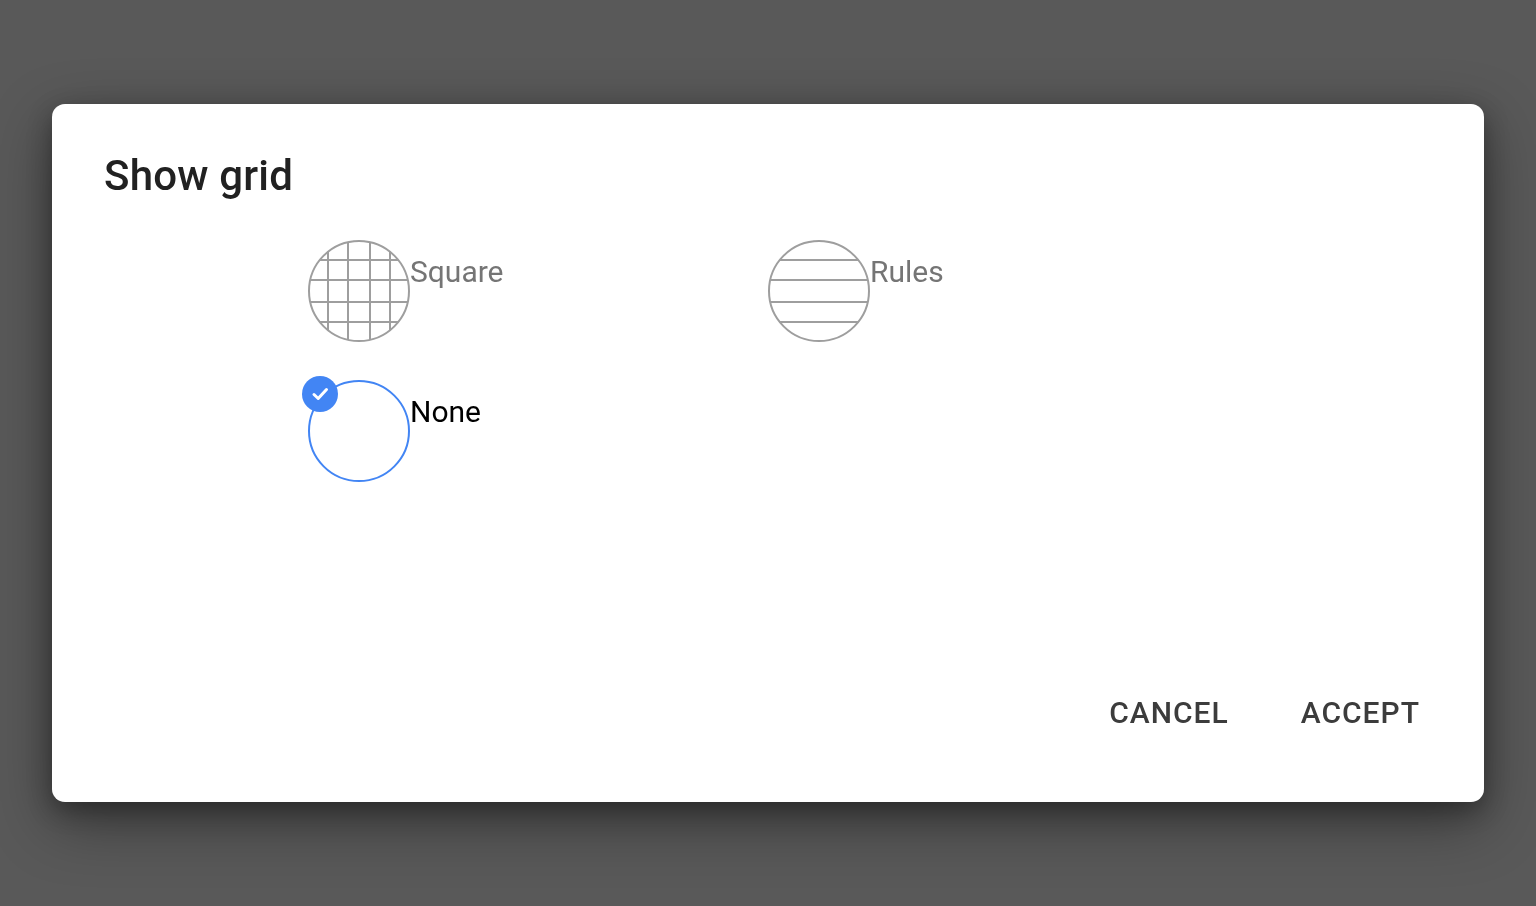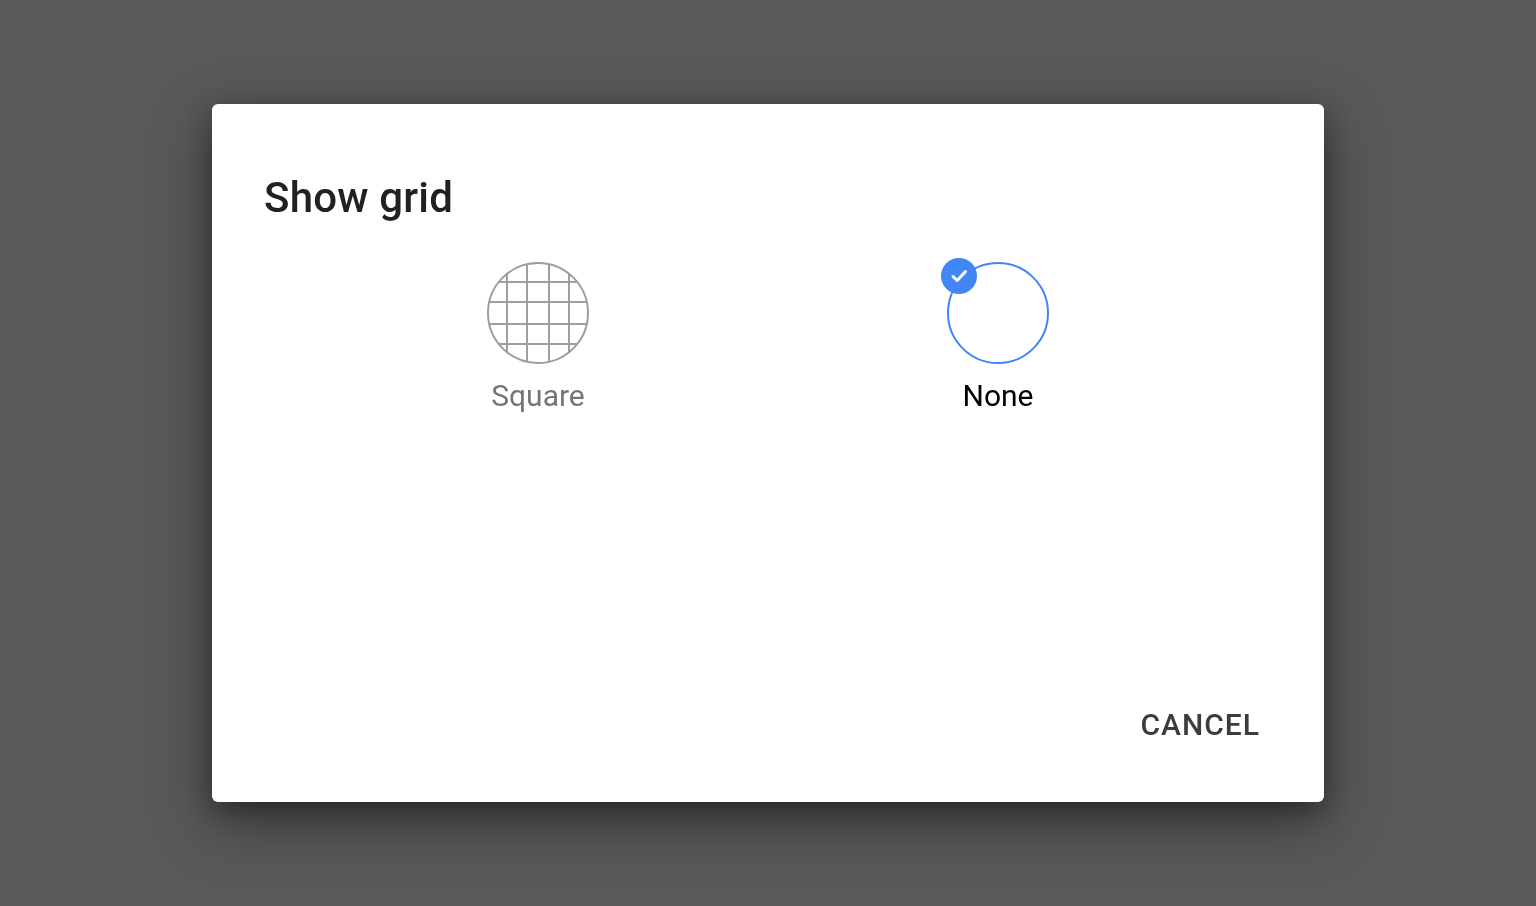--- a/index.html
+++ b/index.html
@@ -10,47 +10,46 @@
     body {
       width: 1536px;
       height: 906px;
       background: #595959;
       font-family: Roboto, "Helvetica Neue", Arial, sans-serif;
       display: flex;
       align-items: center;
       justify-content: center;
     }
     .dialog {
-      width: 1112px;
+      width: 1432px;
       height: 698px;
       background: #ffffff;
-      border-radius: 6px;
+      border-radius: 13px;
       box-shadow: 0 20px 60px rgba(0,0,0,0.4), 0 8px 24px rgba(0,0,0,0.3);
       position: relative;
-      padding: 69px 52px;
+      padding: 47px 52px;
     }
     .dialog-title {
       font-size: 42px;
       font-weight: 500;
       color: #212121;
       margin-bottom: 40px;
       letter-spacing: 0.2px;
     }
     .options-grid {
       display: grid;
       grid-template-columns: 1fr 1fr;
       grid-template-rows: 1fr 1fr;
       width: 920px;
       margin: 0 auto;
       row-gap: 38px;
     }
     .option {
       display: flex;
-      flex-direction: column;
-      align-items: center;
+      align-items: flex-start;
       cursor: pointer;
       user-select: none;
     }
     .option-icon-wrap {
       position: relative;
       width: 102px;
       height: 102px;
     }
     .option-label {
       margin-top: 14px;
@@ -71,21 +70,21 @@
       border-radius: 50%;
       display: none;
       align-items: center;
       justify-content: center;
     }
     .option.selected .check-badge {
       display: flex;
     }
     .dialog-actions {
       position: absolute;
-      bottom: 56px;
+      bottom: 68px;
       right: 56px;
       display: flex;
       gap: 56px;
     }
     .action-btn {
       background: none;
       border: none;
       font-family: inherit;
       font-size: 30px;
       font-weight: 500;
@@ -124,33 +123,54 @@
             <line x1="62" y1="0" x2="62" y2="102"></line>
             <line x1="82" y1="0" x2="82" y2="102"></line>
           </g>
         </svg>
 
       </div>
       <div class="option-label">Square</div>
     </div>
 
 
+    <div class="option">
+      <div class="option-icon-wrap">
+        <svg width="102" height="102" viewBox="0 0 102 102">
+          <defs>
+            <clipPath id="clip-ru">
+                <circle cx="51" cy="51" r="50"></circle>
+              </clipPath>
+          </defs>
+          <circle cx="51" cy="51" r="50" fill="none" stroke="#9e9e9e" stroke-width="2"></circle>
+          <g clip-path="url(#clip-ru)" stroke="#9e9e9e" stroke-width="2">
+            <line x1="0" y1="20" x2="102" y2="20"></line>
+            <line x1="0" y1="40" x2="102" y2="40"></line>
+            <line x1="0" y1="62" x2="102" y2="62"></line>
+            <line x1="0" y1="82" x2="102" y2="82"></line>
+          </g>
+        </svg>
+
+      </div>
+      <div class="option-label">Rules</div>
+    </div>
 
     <div class="option selected">
       <div class="option-icon-wrap">
         <svg width="102" height="102" viewBox="0 0 102 102">
           <circle cx="51" cy="51" r="50" fill="none" stroke="#4285f4" stroke-width="2"></circle>
         </svg>
         <div class="check-badge">
           <svg width="20" height="20" viewBox="0 0 20 20">
               <path d="M4 10.5 L8.2 14.5 L16.5 5.5" stroke="#fff" stroke-width="3" fill="none" stroke-linecap="round" stroke-linejoin="round"></path>
             </svg>
         </div>
       </div>
       <div class="option-label">None</div>
     </div>
 
   </div>
 
   <div class="dialog-actions">
     <button class="action-btn">CANCEL</button>
+    <button class="action-btn">ACCEPT</button>
   </div>
 </div>
 
 </body></html>

